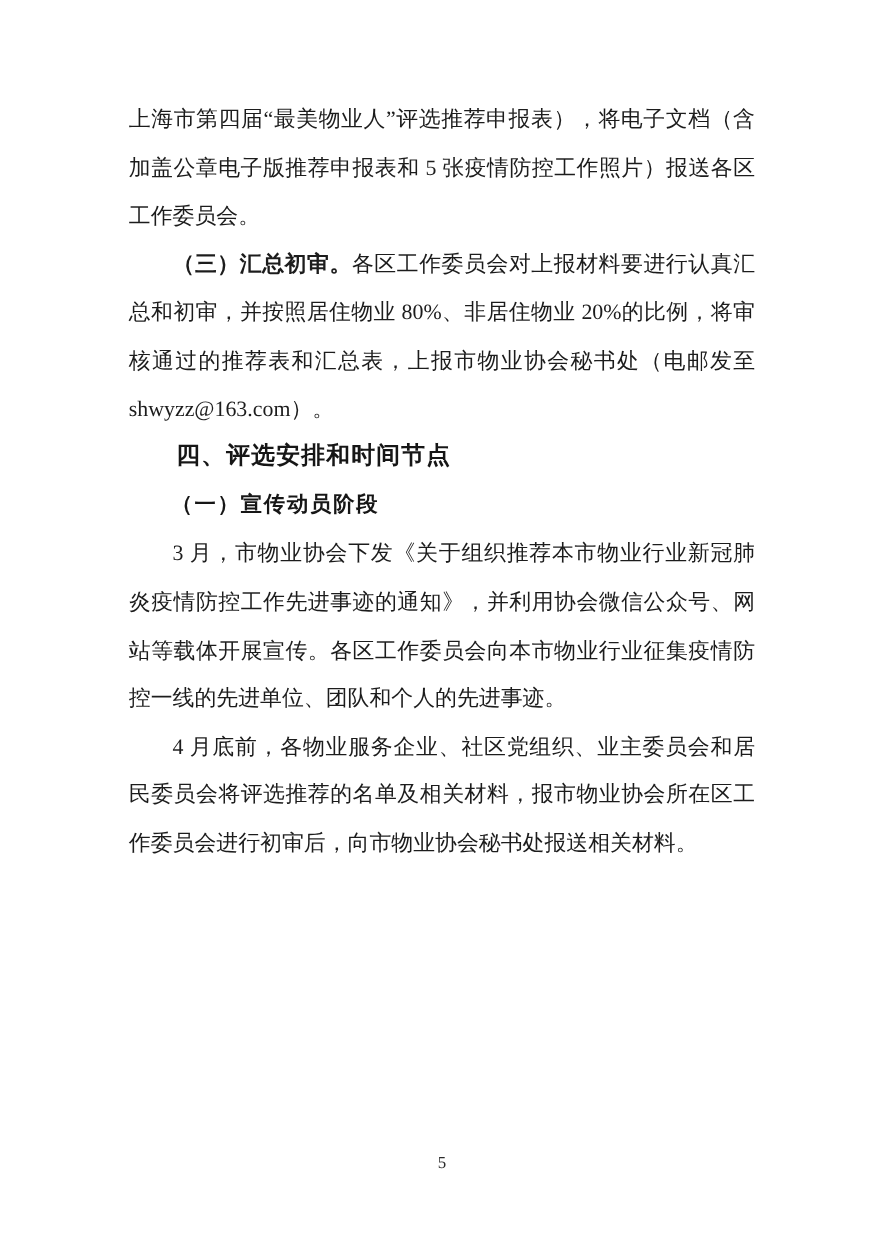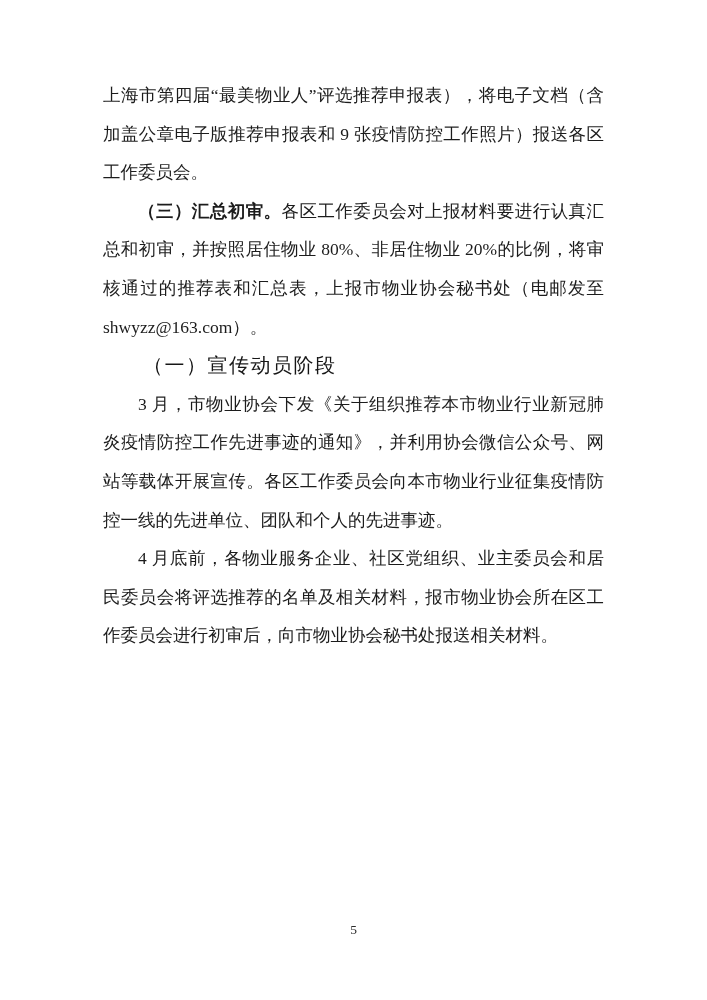--- a/index.html
+++ b/index.html
@@ -44,22 +44,22 @@
   }
   .heading-hei {
     font-family: "Liberation Sans", "DejaVu Sans", sans-serif;
     font-weight: bold;
     font-size: 19px;
     letter-spacing: 1px;
     text-indent: 2em;
     color: #161616;
   }
   .heading-kai {
-    font-weight: normal;
-    font-size: 20px;
+    font-weight: bold;
+    font-size: 17px;
     letter-spacing: 1.5px;
     text-indent: 2em;
     color: #161616;
   }
   .footer {
     position: absolute;
     top: 920px;
     left: 0;
     width: 707px;
     text-align: center;
@@ -68,25 +68,26 @@
     color: #2a2a2a;
   }
 </style>
 </head>
 <body>
 
 <div class="page">
 
   <div class="content">
 
-    <p>上海市第四届“最美物业人”评选推荐申报表），将电子文档（含加盖公章电子版推荐申报表和 9 张疫情防控工作照片）报送各区工作委员会。</p>
+    <p>上海市第四届“最美物业人”评选推荐申报表），将电子文档（含加盖公章电子版推荐申报表和 5 张疫情防控工作照片）报送各区工作委员会。</p>
 
     <p class="indent"><span class="kai-label">（三）汇总初审。</span><span>各区工作委员会对上报材料要进行认真汇总和初审，并按照居住物业 80%、非居住物业 20%的比例，将审核通过的推荐表和汇总表，上报市物业协会秘书处（电邮发至shwyzz@163.com）。</span></p>
 
 
+    <p class="heading-hei">四、评选安排和时间节点</p>
 
     <p class="heading-kai">（一）宣传动员阶段</p>
 
     <p class="indent">3 月，市物业协会下发《关于组织推荐本市物业行业新冠肺炎疫情防控工作先进事迹的通知》，并利用协会微信公众号、网站等载体开展宣传。各区工作委员会向本市物业行业征集疫情防控一线的先进单位、团队和个人的先进事迹。</p>
 
 
     <p class="indent">4 月底前，各物业服务企业、社区党组织、业主委员会和居民委员会将评选推荐的名单及相关材料，报市物业协会所在区工作委员会进行初审后，向市物业协会秘书处报送相关材料。</p>
 
   </div>
 

